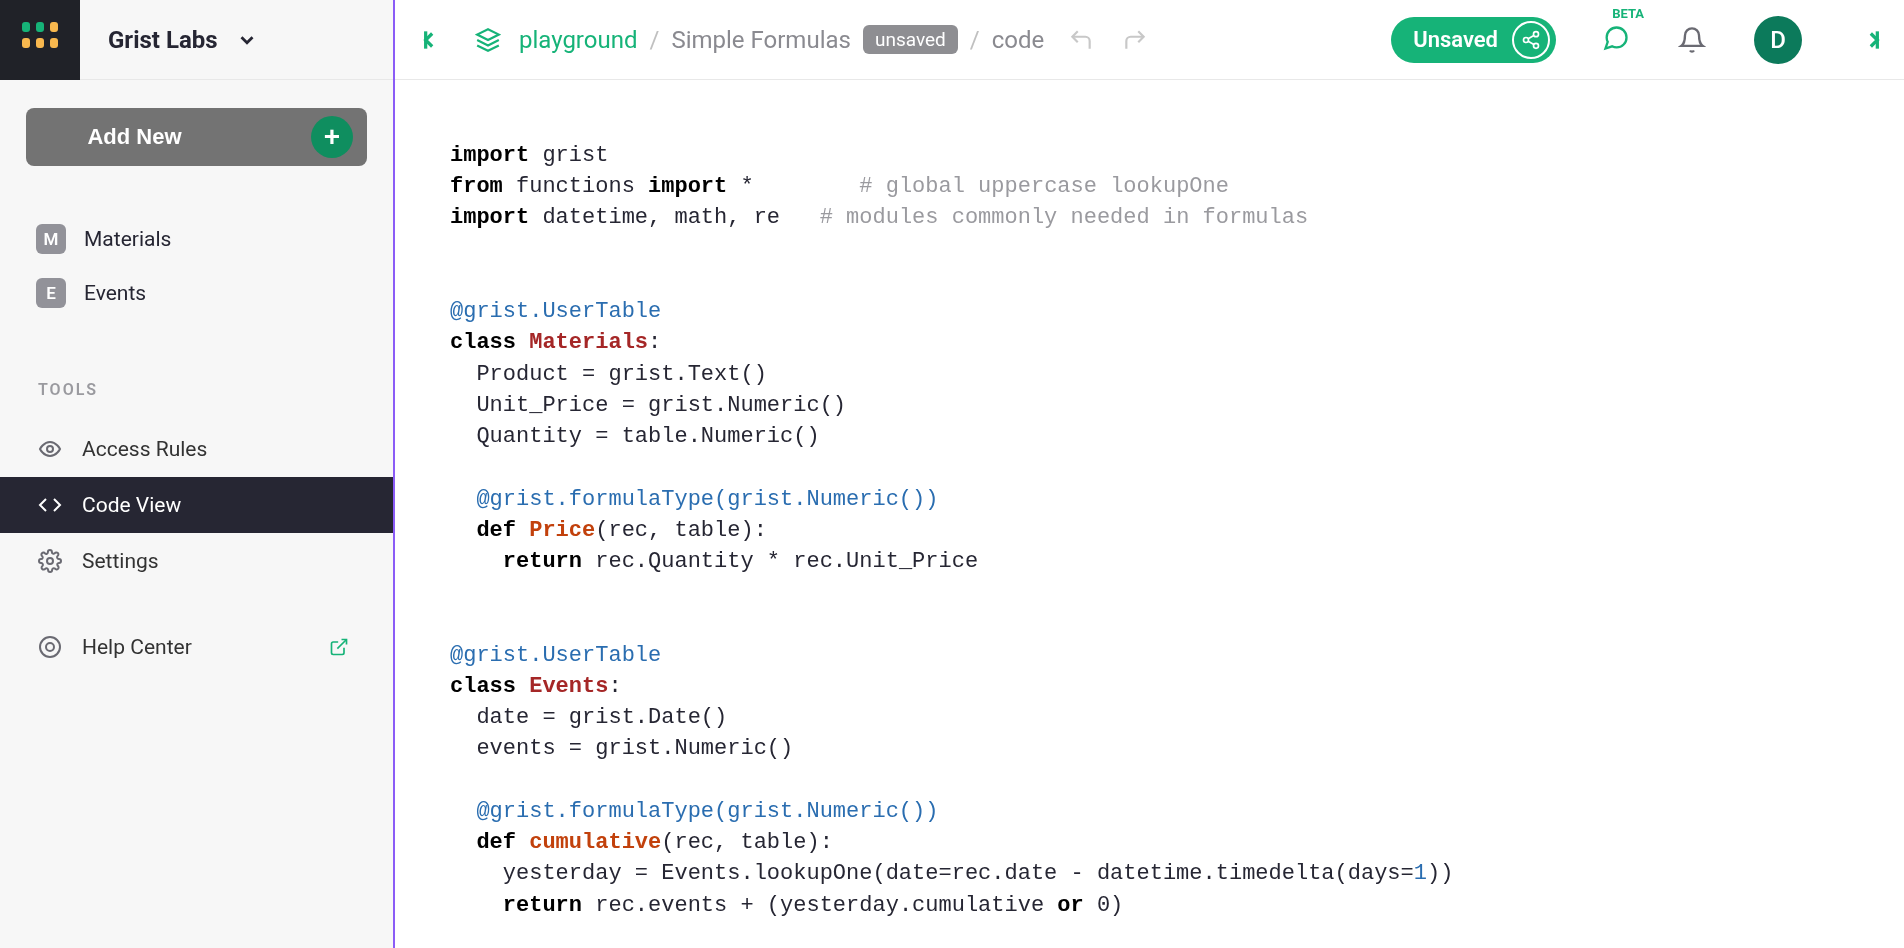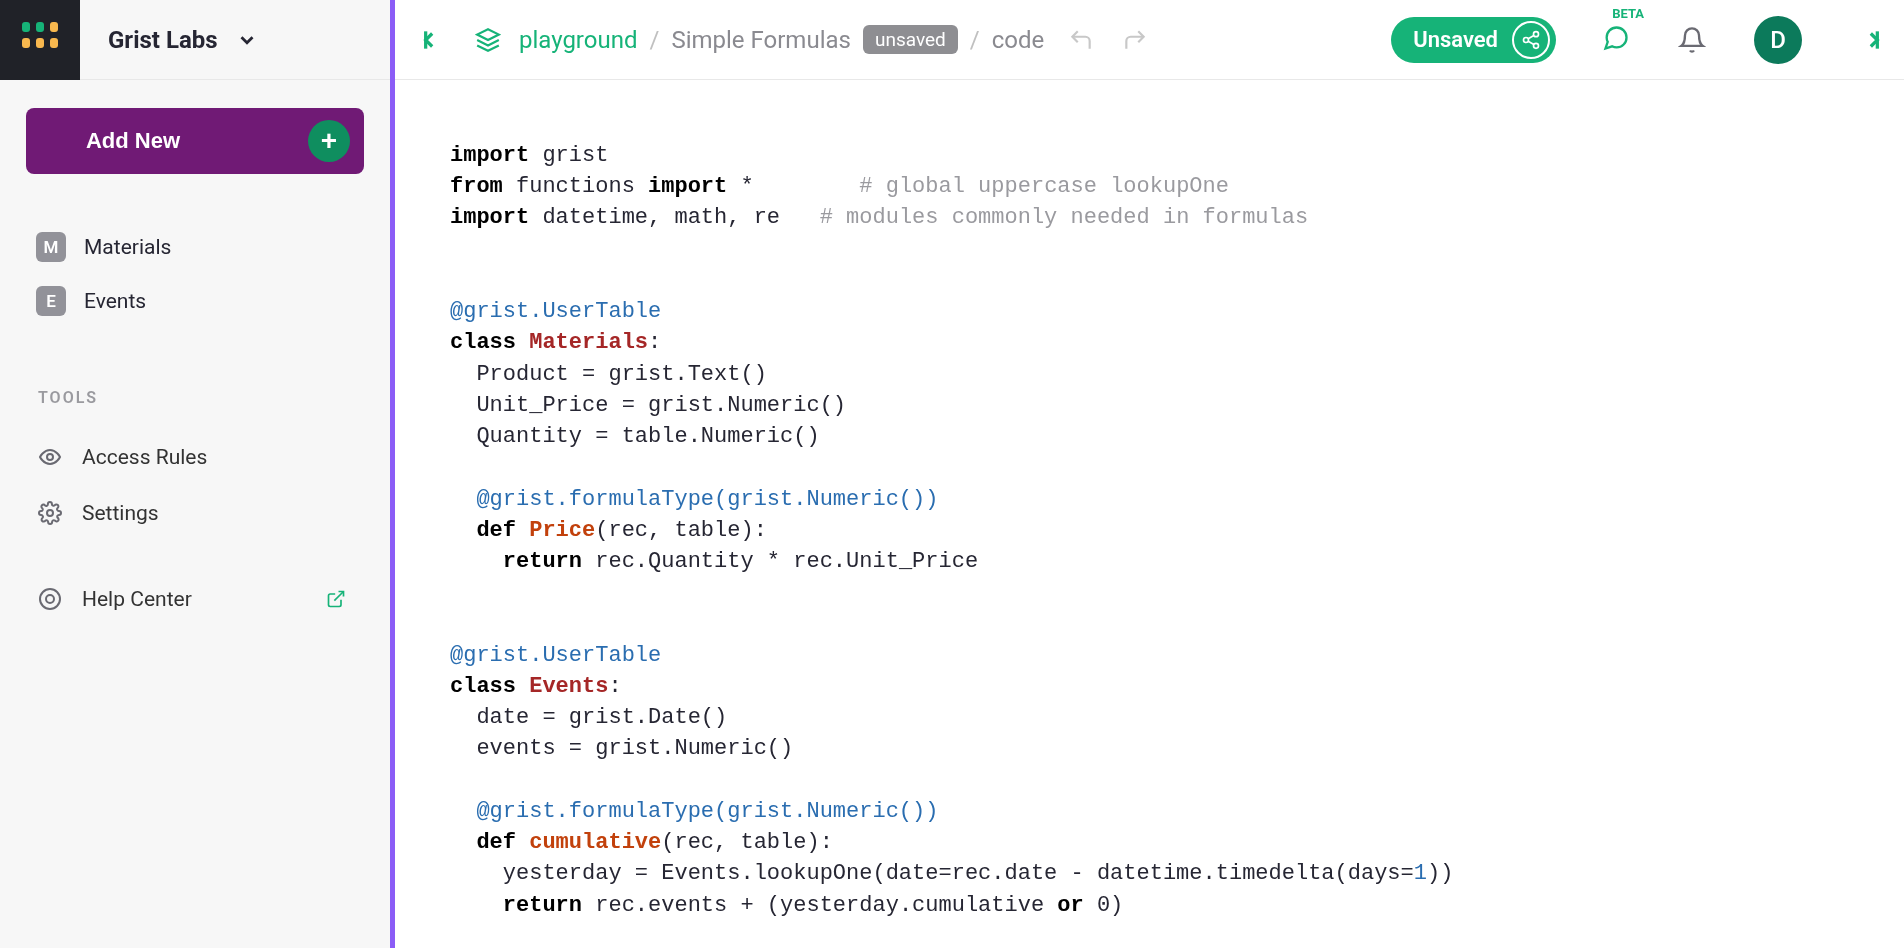--- a/index.html
+++ b/index.html
@@ -11,21 +11,21 @@
     height: 948px;
     overflow: hidden;
   }
   .app { display: flex; width: 100%; height: 100%; }
 
   
   .sidebar {
     width: 395px;
     flex-shrink: 0;
     background: #f7f7f7;
-    border-right: 5px solid #8b5cf6;
+    border-right: 2px solid #8b5cf6;
     display: flex;
     flex-direction: column;
   }
   .sidebar-header {
     display: flex;
     align-items: center;
     height: 80px;
     border-bottom: 1px solid #e8e8e8;
   }
   .logo-box {
@@ -46,24 +46,24 @@
     font-size: 24px;
     font-weight: 700;
     cursor: pointer;
   }
   .chev { width: 22px; height: 22px; }
 
   .sidebar-body { padding: 28px 26px 0 26px; flex: 1; overflow: auto; }
 
   .add-new {
     width: 100%;
-    height: 66px;
+    height: 58px;
     border: none;
     border-radius: 8px;
-    background: #701a75;
+    background: #737373;
     color: #fff;
     font-size: 22px;
     font-weight: 700;
     display: flex;
     align-items: center;
     justify-content: center;
     gap: 110px;
     padding: 0 14px 0 42px;
     position: relative;
     cursor: pointer;
@@ -253,20 +253,27 @@
       </div>
 
       <div class="tools-heading">TOOLS</div>
 
       <div class="tool-item">
         <svg class="tool-icon" viewBox="0 0 24 24" fill="none" stroke="currentColor" stroke-width="2">
           <circle cx="12" cy="12" r="3"></circle>
             <path d="M2 12s3.5-7 10-7 10 7 10 7-3.5 7-10 7S2 12 2 12z"></path>
         </svg>
         <span>Access Rules</span>
+      </div>
+      <div class="tool-item active">
+        <svg class="tool-icon" viewBox="0 0 24 24" fill="none" stroke="currentColor" stroke-width="2">
+          <polyline points="16 18 22 12 16 6"></polyline>
+            <polyline points="8 6 2 12 8 18"></polyline>
+        </svg>
+        <span>Code View</span>
       </div>
       <div class="tool-item">
         <svg class="tool-icon" viewBox="0 0 24 24" fill="none" stroke="currentColor" stroke-width="2">
           <circle cx="12" cy="12" r="3"></circle>
             <path d="M19.4 15a1.7 1.7 0 0 0 .3 1.8l.1.1a2 2 0 1 1-2.8 2.8l-.1-.1a1.7 1.7 0 0 0-1.8-.3 1.7 1.7 0 0 0-1 1.5V21a2 2 0 1 1-4 0v-.1a1.7 1.7 0 0 0-1-1.5 1.7 1.7 0 0 0-1.8.3l-.1.1a2 2 0 1 1-2.8-2.8l.1-.1a1.7 1.7 0 0 0 .3-1.8 1.7 1.7 0 0 0-1.5-1H3a2 2 0 1 1 0-4h.1a1.7 1.7 0 0 0 1.5-1 1.7 1.7 0 0 0-.3-1.8l-.1-.1a2 2 0 1 1 2.8-2.8l.1.1a1.7 1.7 0 0 0 1.8.3 1.7 1.7 0 0 0 1-1.5V3a2 2 0 1 1 4 0v.1a1.7 1.7 0 0 0 1 1.5 1.7 1.7 0 0 0 1.8-.3l.1-.1a2 2 0 1 1 2.8 2.8l-.1.1a1.7 1.7 0 0 0-.3 1.8 1.7 1.7 0 0 0 1.5 1H21a2 2 0 1 1 0 4h-.1a1.7 1.7 0 0 0-1.5 1z"></path>
         </svg>
         <span>Settings</span>
       </div>
 
       <div style="height:30px"></div>

